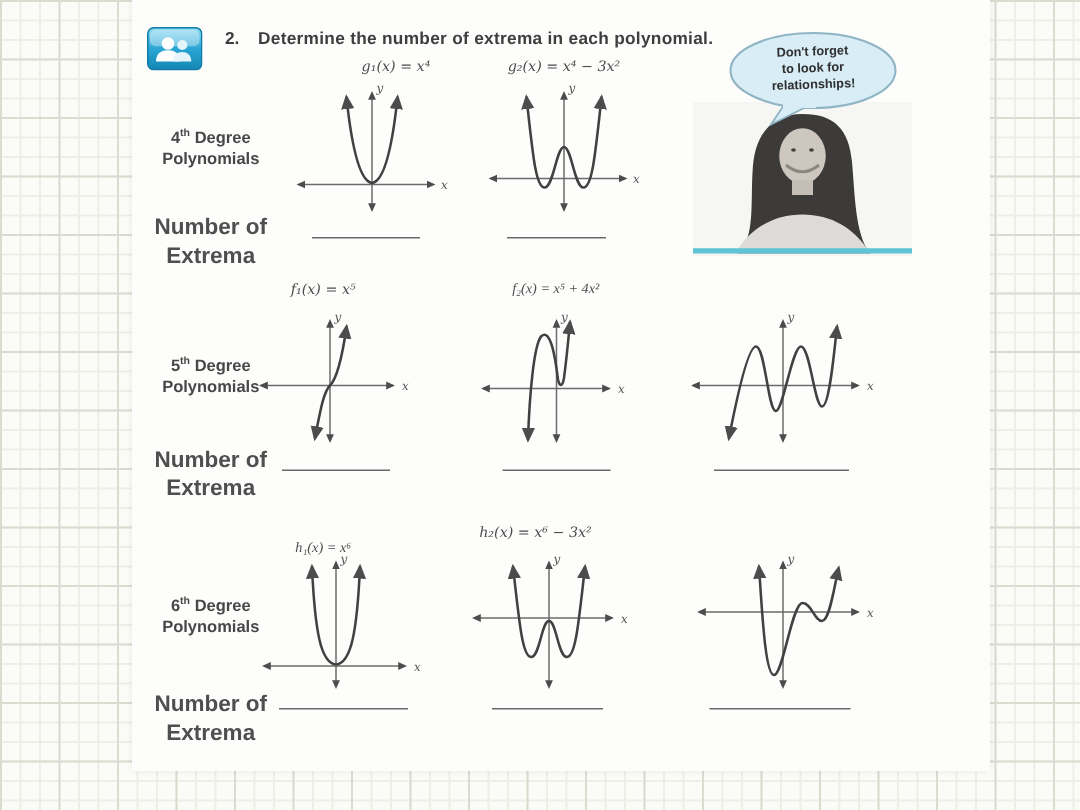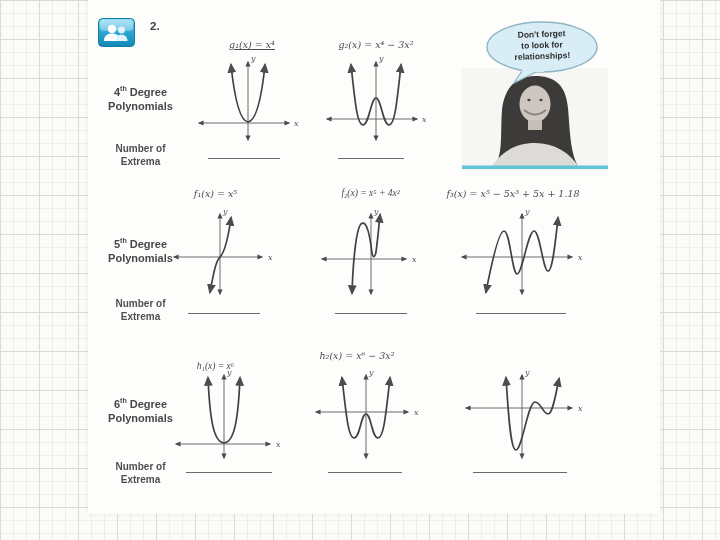--- a/index.html
+++ b/index.html
@@ -20,21 +20,21 @@
   }
   .abs{position:absolute;}
   .qnum{font-size:11.5px;font-weight:700;color:#3e3e3e;}
   .qtext{font-size:11.5px;font-weight:600;color:#3e3e3e;letter-spacing:.2px;}
   .eq{
     font-family:"DejaVu Serif", serif;font-style:italic;
     font-size:9.5px;color:#4c4c4c;text-align:center;white-space:nowrap;
   }
   .deglabel{font-size:11px;font-weight:700;color:#474747;text-align:center;line-height:1.3;}
   .deglabel sup{font-size:7px;}
-  .anslabel{font-size:10px;font-weight:600;color:#4f4f4f;text-align:center;line-height:1.25;}
+  .anslabel{font-size:15px;font-weight:600;color:#4f4f4f;text-align:center;line-height:1.25;}
   .blank{border-bottom:1.3px solid #6a6a6a;height:1px;}
   .axis{stroke:#6b6b6b;stroke-width:1;}
   .curve{stroke:#414141;stroke-width:1.7;fill:none;stroke-linecap:round;}
   .alab{font-family:"DejaVu Serif", serif;font-style:italic;font-size:8px;fill:#555;}
   .bubble-text{
     font-size:8.5px;font-weight:700;color:#2f2f2f;text-align:center;line-height:1.3;
     transform:rotate(-2deg);
   }
   svg{display:block;}
 </style>
@@ -62,27 +62,28 @@
       </defs>
       <rect x="0.5" y="0.5" width="36" height="28" rx="4" fill="url(#icg)" stroke="#0f7ba6"></rect>
       <rect x="2" y="1.8" width="33" height="11" rx="4" fill="#ffffff" opacity="0.35"></rect>
       <circle cx="14" cy="11" r="4.2" fill="#ffffff"></circle>
       <path d="M6,23 C6,17.5 9.5,15.5 14,15.5 C18.5,15.5 22,17.5 22,23 z" fill="#ffffff"></path>
       <circle cx="23.5" cy="12" r="3.4" fill="#e3f4fb"></circle>
       <path d="M17.5,23 C17.5,18.5 20.3,16.7 23.5,16.7 C26.7,16.7 29.5,18.5 29.5,23 z" fill="#e3f4fb"></path>
     </svg>
   </div>
   <div class="abs qnum" style="left:62px;top:20px;">2.</div>
+  <div class="abs qtext" style="left:84px;top:20px;">Determine the number of extrema in each polynomial.</div>
 
   <div class="abs deglabel" style="left:0;top:84px;width:105px;">
     <span><span>4</span><sup>th</sup> <span>Degree</span></span><br>
     <span>Polynomials</span>
   </div>
 
-  <div class="abs eq" style="left:104px;top:39px;width:120px;text-decoration:underline;">g₁(x) = x⁴</div>
+  <div class="abs eq" style="left:116px;top:39px;width:120px;">g₁(x) = x⁴</div>
   <div class="abs eq" style="left:228px;top:39px;width:120px;">g₂(x) = x⁴ − 3x²</div>
 
   <div class="abs" style="left:105px;top:51px;">
     <svg viewBox="0 0 110 96" width="110" height="96">
       <line class="axis" x1="6" y1="72" x2="96" y2="72" marker-start="url(#ah)" marker-end="url(#ah)"></line>
       <line class="axis" x1="55" y1="11" x2="55" y2="89" marker-start="url(#ah)" marker-end="url(#ah)"></line>
       <text class="alab" x="58" y="10">y</text>
       <text class="alab" x="101" y="75">x</text>
       <path class="curve" d="M38,14 C42,52 48,70 55,71 C62,70 68,52 72,14" marker-start="url(#ah)" marker-end="url(#ah)"></path>
     </svg>
@@ -130,21 +131,20 @@
     </div>
   </div>
 
   <div class="abs deglabel" style="left:0;top:236px;width:105px;">
     <span><span>5</span><sup>th</sup> <span>Degree</span></span><br>
     <span>Polynomials</span>
   </div>
 
   <div class="abs eq" style="left:70px;top:188px;width:115px;">f₁(x) = x⁵</div>
   <div class="abs eq" style="left:220px;top:188px;width:125px;font-family:Liberation Serif, serif;">f₂(x) = x⁵ + 4x²</div>
-  <div class="abs eq" style="left:340px;top:188px;width:170px;">f₃(x) = x⁵ − 5x³ + 5x + 1.18</div>
 
   <div class="abs" style="left:80px;top:205px;">
     <svg viewBox="0 0 110 96" width="110" height="96">
       <line class="axis" x1="6" y1="52" x2="94" y2="52" marker-start="url(#ah)" marker-end="url(#ah)"></line>
       <line class="axis" x1="52" y1="9" x2="52" y2="89" marker-start="url(#ah)" marker-end="url(#ah)"></line>
       <text class="alab" x="55" y="9">y</text>
       <text class="alab" x="100" y="55">x</text>
       <path class="curve" d="M42,87 C46,66 48,56 52,52 C56,48 60,34 63,13" marker-start="url(#ah)" marker-end="url(#ah)"></path>
     </svg>
   </div>

